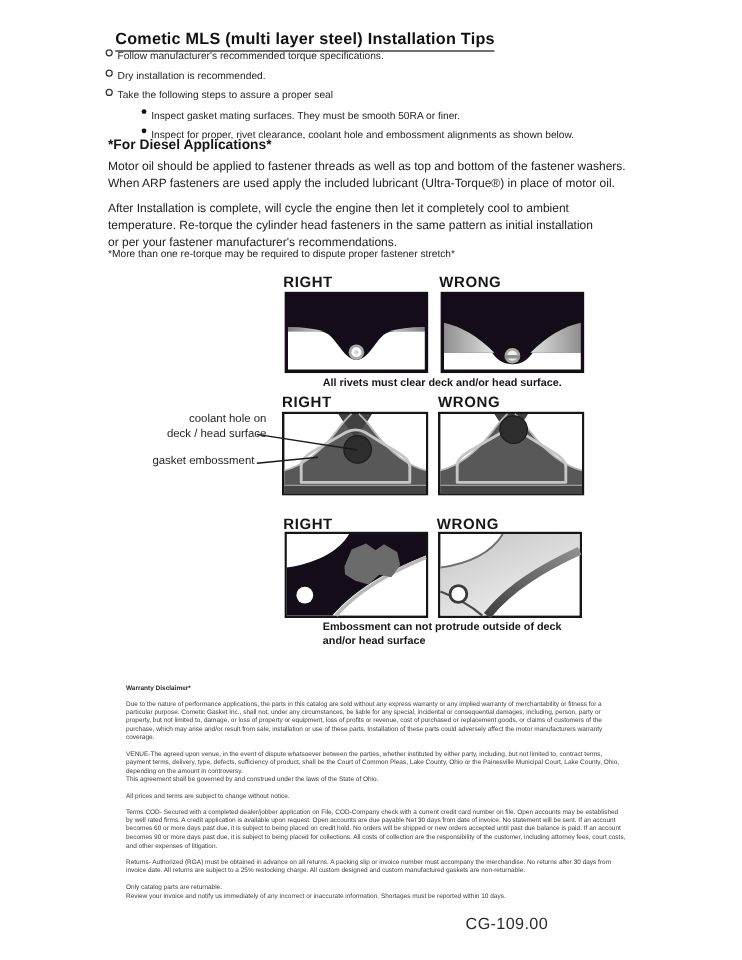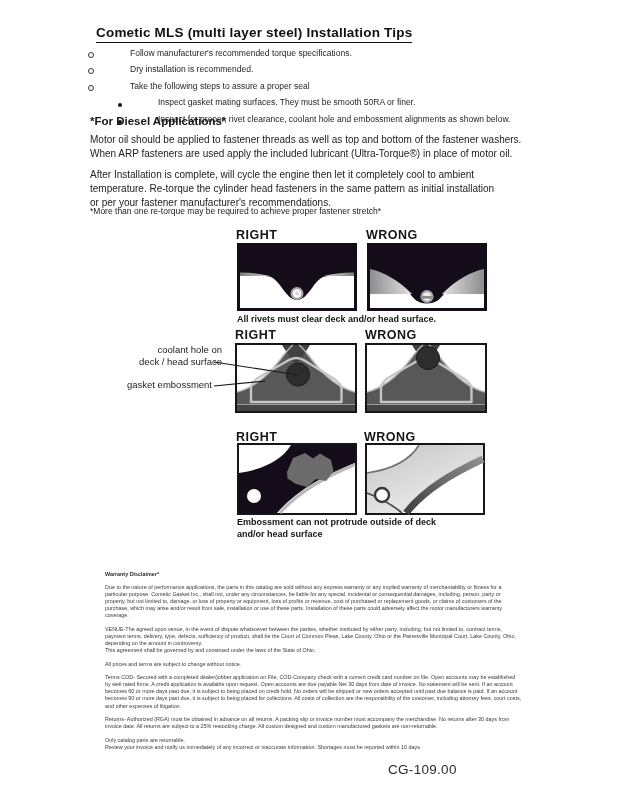--- a/index.html
+++ b/index.html
@@ -4,37 +4,37 @@
 <style>
   html,body{margin:0;padding:0;background:#ffffff;}
   .page{position:relative;width:618px;height:800px;background:#ffffff;overflow:hidden;
         font-family:"Liberation Sans","DejaVu Sans",sans-serif;color:#1f1f1f;}
   .abs{position:absolute;}
 
   
   .title{left:96px;top:25px;font-size:13.5px;font-weight:bold;color:#111;
          border-bottom:1.6px solid #111;padding-bottom:2px;letter-spacing:.2px;}
   .bullets{left:88px;top:41px;font-size:8.5px;}
-  .b-line{height:16.5px;display:flex;align-items:flex-end;gap:32px;}
+  .b-line{height:16.5px;display:flex;align-items:flex-start;}
   .b-dot{display:inline-block;width:4px;height:4px;border:1px solid #333;border-radius:50%;
          margin-right:4px;flex:0 0 auto;}
   .b-sub{margin-left:30px;}
   .b-fdot{display:inline-block;width:4px;height:4px;background:#111;border-radius:50%;
           margin-right:4px;flex:0 0 auto;}
 
   
   .diesel-h{left:90px;top:115px;font-size:11.5px;font-weight:bold;color:#161616;}
   .body-par{font-size:10px;line-height:14px;color:#222;}
   .p1{left:90px;top:133px;}
   .p2{left:90px;top:168px;}
   .note{left:90px;top:206px;font-size:8.5px;color:#222;}
 
   
   .rw-label{font-size:12.5px;font-weight:600;letter-spacing:.5px;color:#161616;text-align:left;width:122px;}
-  .cap{font-size:9px;font-weight:bold;color:#161616;line-height:12px;}
+  .cap{font-size:9px;font-weight:bold;color:#161616;line-height:12px;margin-left:32px;}
   .panel{display:block;}
 
   
   .lead-lbl{font-size:9.5px;color:#1c1c1c;text-align:right;line-height:11.5px;}
 
   
   .fineprint{left:105px;top:571px;width:417px;font-size:5.4px;line-height:7.1px;color:#3a3a3a;}
   .fineprint .fp-h{font-weight:bold;color:#2b2b2b;margin-bottom:6px;}
   .fp-p{margin:0 0 6.4px 0;}
   .fp-p.tight{margin-bottom:0;}
@@ -74,21 +74,21 @@
   <div class="abs diesel-h">*For Diesel Applications*</div>
   <div class="abs body-par p1">
     <div>Motor oil should be applied to fastener threads as well as top and bottom of the fastener washers.</div>
     <div>When ARP fasteners are used apply the included lubricant (Ultra-Torque®) in place of motor oil.</div>
   </div>
   <div class="abs body-par p2">
     <div>After Installation is complete, will cycle the engine then let it completely cool to ambient</div>
     <div>temperature. Re-torque the cylinder head fasteners in the same pattern as initial installation</div>
     <div>or per your fastener manufacturer's recommendations.</div>
   </div>
-  <div class="abs note">*More than one re-torque may be required to achieve proper fastener stretch*</div>
+  <div class="abs note">*More than one re-torque may be required to dispute proper fastener stretch*</div>
 
   <div class="abs rw-label" style="left:236px;top:228px;">RIGHT</div>
   <div class="abs rw-label" style="left:366px;top:228px;">WRONG</div>
 
   <svg class="abs panel" style="left:237px;top:243px;" width="120" height="68" viewBox="0 0 120 68">
     <defs>
       <linearGradient id="w1l" x1="0" y1="0" x2="1" y2="0">
         <stop offset="0" stop-color="#7e7e7e"></stop>
           <stop offset="1" stop-color="#d2d2d2"></stop>
       </linearGradient>

